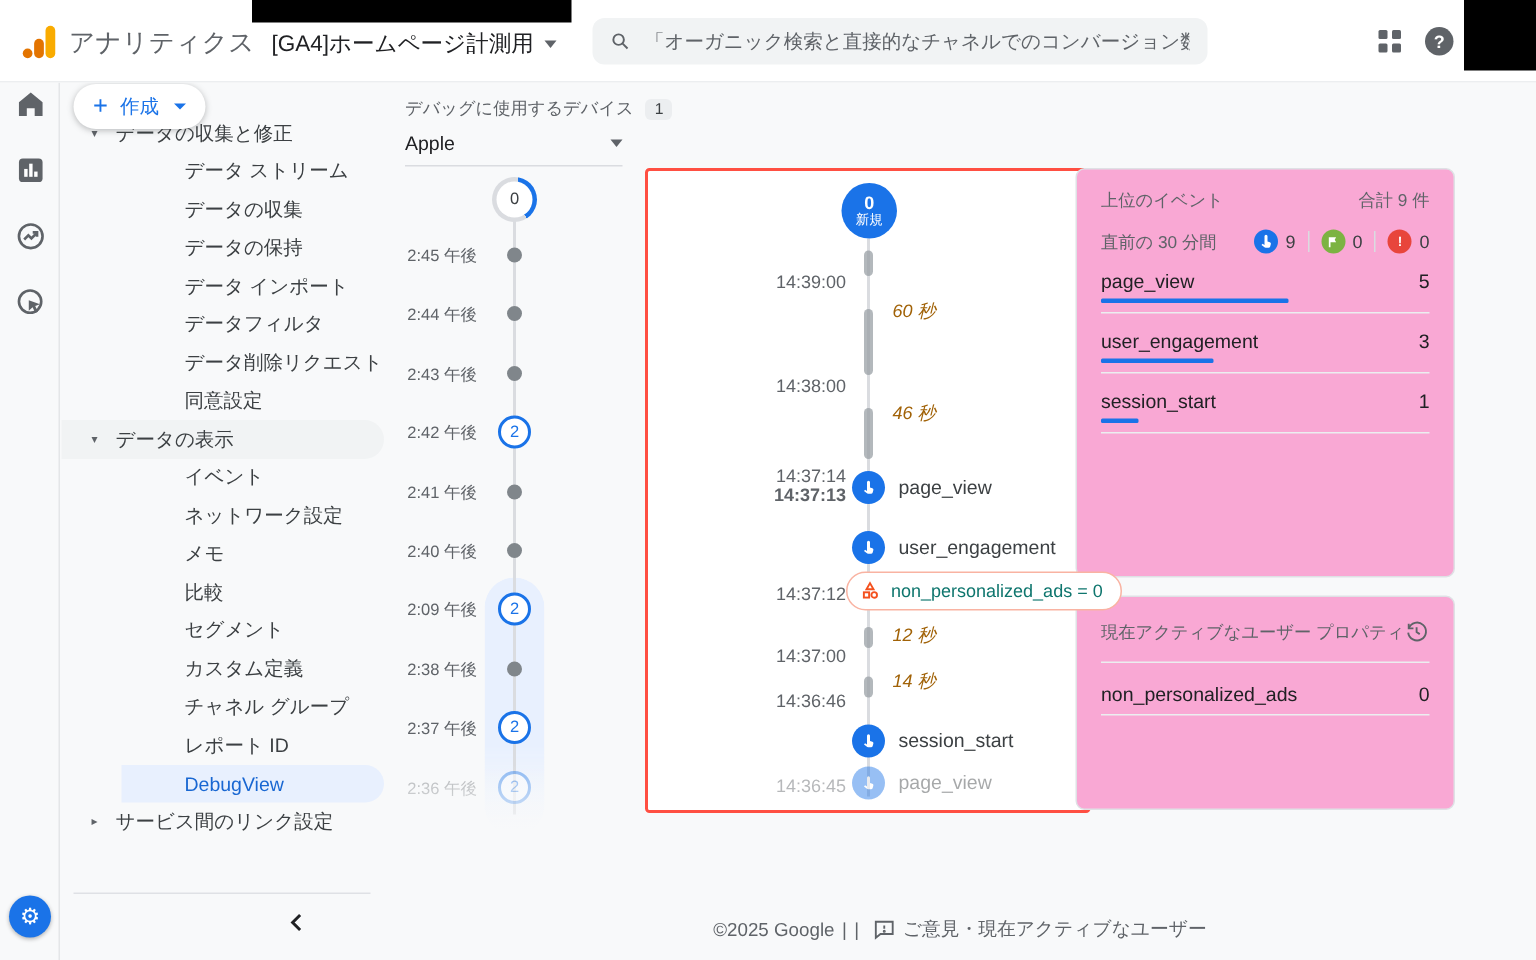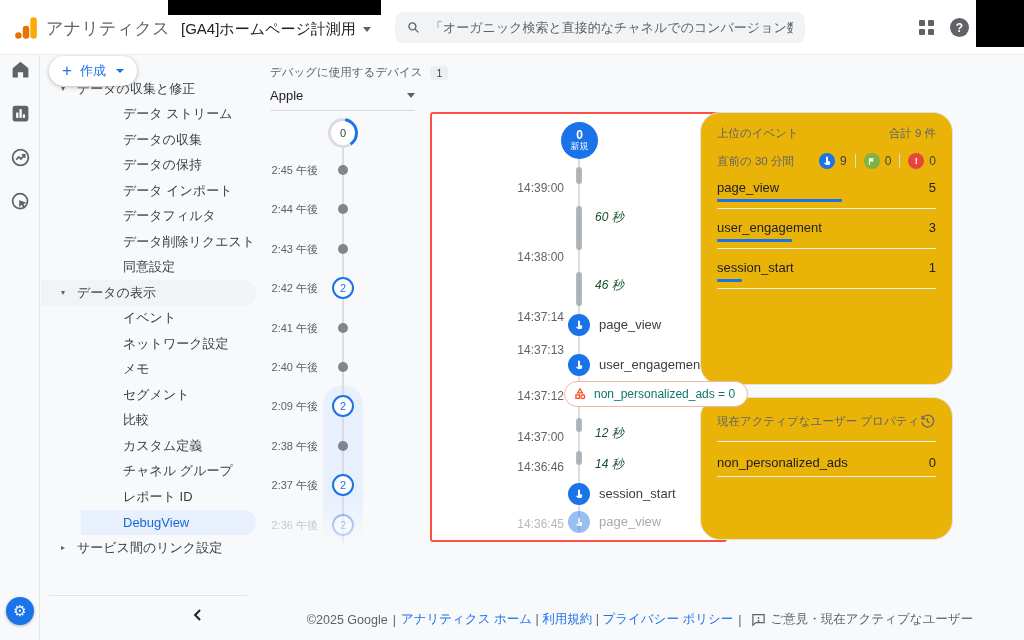--- a/index.html
+++ b/index.html
@@ -65,28 +65,28 @@
   .faded { opacity:.45; }
 
   
   .seconds { position:absolute; left:430px; top:112px; width:297px; height:430px; background:#fff; border:2px solid #ff4f42; border-radius:3px; }
   .sec-line { position:absolute; left:146px; top:45px; width:2px; height:372px; background:#dadce0; }
   .sec-capsule { position:absolute; left:144px; width:6px; border-radius:3px; background:#9aa0a6; opacity:.75; }
   .sec-head { position:absolute; left:129px; top:8px; width:37px; height:37px; border-radius:50%; background:#1a73e8; color:#fff; display:flex; flex-direction:column; align-items:center; justify-content:center; line-height:1.1; z-index:3; }
   .sec-head-count { font-size:12px; font-weight:bold; }
   .sec-head-label { font-size:9px; }
   .sec-time { position:absolute; left:0; width:132px; text-align:right; font-size:12px; color:#5f6368; }
-  .sec-dur { position:absolute; left:163px; font-size:12px; font-style:italic; color:#14532d;margin-top:10px; }
+  .sec-dur { position:absolute; left:163px; font-size:12px; font-style:italic; color:#a16207; }
   .sec-event-icon { position:absolute; left:136px; width:22px; height:22px; border-radius:50%; background:#1a73e8; display:flex; align-items:center; justify-content:center; z-index:3; cursor:pointer; }
   .sec-event-label { position:absolute; left:167px; font-size:13px; color:#3c4043; cursor:pointer; }
   .sec-pill { position:absolute; left:132px; height:26px; display:flex; align-items:center; gap:7px; padding:0 12px 0 8px; background:#fff; border:1.5px solid #f9b3a2; border-radius:14px; z-index:3; cursor:pointer; }
   .sec-pill-label { font-size:12px; color:#0f766e; white-space:nowrap; }
 
   
-  .card { position:absolute; left:700px; width:253px; background:#eab308; border:1px solid #dfe1e5; border-radius:20px; padding:13px 16px; }
+  .card { position:absolute; left:717px; width:253px; background:#f9a8d4; border:1px solid #dfe1e5; border-radius:6px; padding:13px 16px; }
   .card-events { top:112px; height:273px; }
   .card-props { top:397px; height:143px; }
   .card-title-row { display:flex; justify-content:space-between; align-items:center; }
   .card-title { font-size:11.5px; color:#5f6368; white-space:nowrap; }
   .card-total { font-size:11.5px; color:#5f6368; }
   .counters-row { display:flex; justify-content:space-between; align-items:center; margin-top:12px; }
   .window-label { font-size:11.5px; color:#5f6368; }
   .counters { display:flex; align-items:center; gap:8px; }
   .counter { display:flex; align-items:center; gap:5px; }
   .counter-icon { width:16px; height:16px; border-radius:50%; display:flex; align-items:center; justify-content:center; color:#fff; font-size:9px; font-weight:bold; }
@@ -204,24 +204,24 @@
         <div class="nav-item child">
           <span>イベント</span>
         </div>
         <div class="nav-item child">
           <span>ネットワーク設定</span>
         </div>
         <div class="nav-item child">
           <span>メモ</span>
         </div>
         <div class="nav-item child">
+          <span>比較</span>
+        </div>
+        <div class="nav-item child">
           <span>セグメント</span>
-        </div>
-        <div class="nav-item child">
-          <span>比較</span>
         </div>
         <div class="nav-item child">
           <span>カスタム定義</span>
         </div>
         <div class="nav-item child">
           <span>チャネル グループ</span>
         </div>
         <div class="nav-item child">
           <span>レポート ID</span>
         </div>
@@ -299,21 +299,21 @@
         <div class="sec-dur" style="top: 85px;">60 秒</div>
         <div class="sec-time" style="top: 136px;">14:38:00</div>
         <div class="sec-dur" style="top: 153px;">46 秒</div>
         <div class="sec-time" style="top: 196px;">14:37:14</div>
         <div class="sec-event-icon" style="top: 200px;">
           <svg width="12" height="12" viewBox="0 0 24 24" fill="#fff">
             <path d="M10 11V5a2 2 0 0 1 4 0v7l3.2 1a2 2 0 0 1 1.3 2.4l-.9 3.1a2.4 2.4 0 0 1-2.3 1.7h-3.7a3 3 0 0 1-2.1-.9L6 16.5l1.4-1.5 2.6 1.5z"></path>
           </svg>
         </div>
         <div class="sec-event-label" style="top: 203px;">page_view</div>
-        <div class="sec-time" style="top: 229px;">14:37:13</div>
+        <div class="sec-time" style="top: 209px; font-weight: bold;">14:37:13</div>
         <div class="sec-event-icon" style="top: 240px;">
           <svg width="12" height="12" viewBox="0 0 24 24" fill="#fff">
             <path d="M10 11V5a2 2 0 0 1 4 0v7l3.2 1a2 2 0 0 1 1.3 2.4l-.9 3.1a2.4 2.4 0 0 1-2.3 1.7h-3.7a3 3 0 0 1-2.1-.9L6 16.5l1.4-1.5 2.6 1.5z"></path>
           </svg>
         </div>
         <div class="sec-event-label" style="top: 243px;">user_engagement</div>
         <div class="sec-pill" style="top: 267px;">
           <svg width="14" height="14" viewBox="0 0 24 24" fill="none" stroke="#f4511e" stroke-width="2.2">
             <path d="M12 3l4 7H8z"></path>
             <rect x="5" y="13.5" width="6" height="6"></rect>
@@ -417,21 +417,20 @@
           <span class="prop-name2">non_personalized_ads</span>
           <span class="prop-val">0</span>
         </div>
         <div class="ev-div"></div>
       </div>
   </section>
 
   <footer class="footer">
     <span>©2025 Google</span>
     <span class="fsep">|</span>
-    <span id="footer-links"><a>アナリティクス ホーム</a><span class="fsep"> | </span><a>利用規約</a><span class="fsep"> | </span><a>プライバシー ポリシー</a></span>
     <span class="fsep">|</span>
     <svg class="fb-icon" width="15" height="15" viewBox="0 0 24 24" fill="none" stroke="#5f6368" stroke-width="2">
         <path d="M3 4h18v13H8l-5 4z"></path>
         <line x1="12" y1="8" x2="12" y2="11.5"></line>
         <circle cx="12" cy="14.2" r="0.6" fill="#5f6368"></circle>
       </svg>
     <span>ご意見・現在アクティブなユーザー</span>
   </footer>
 
 </div>

